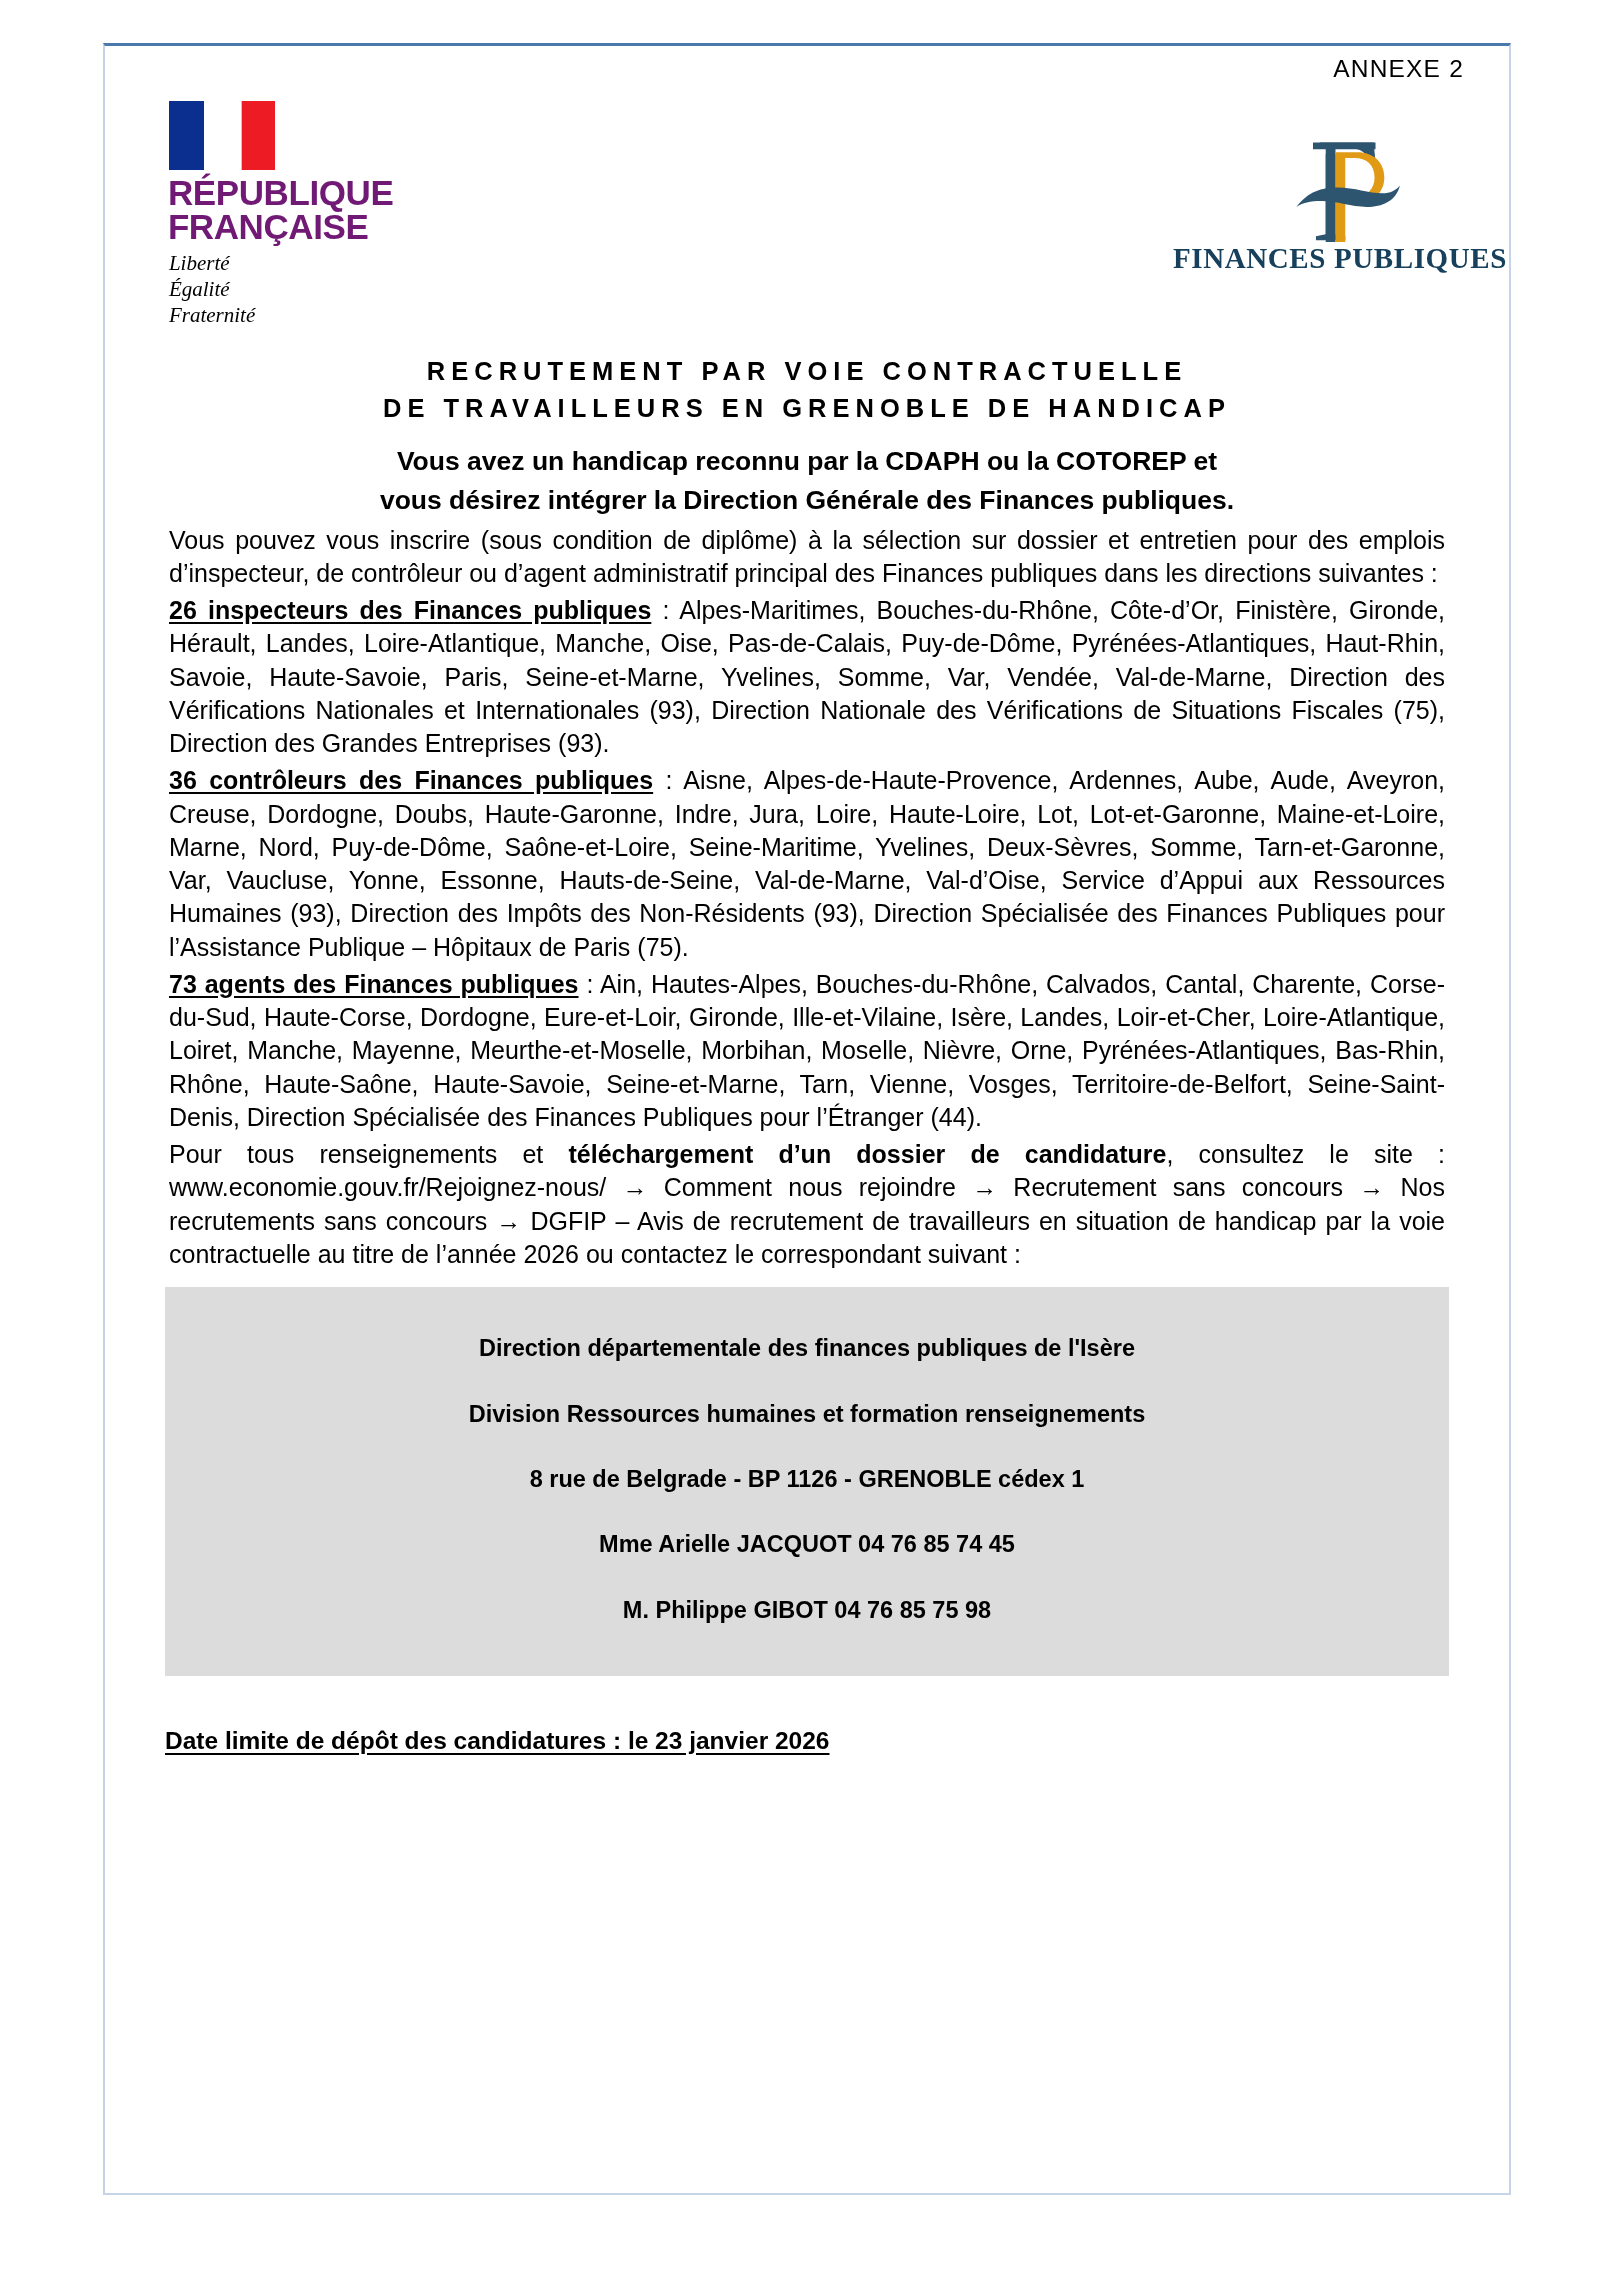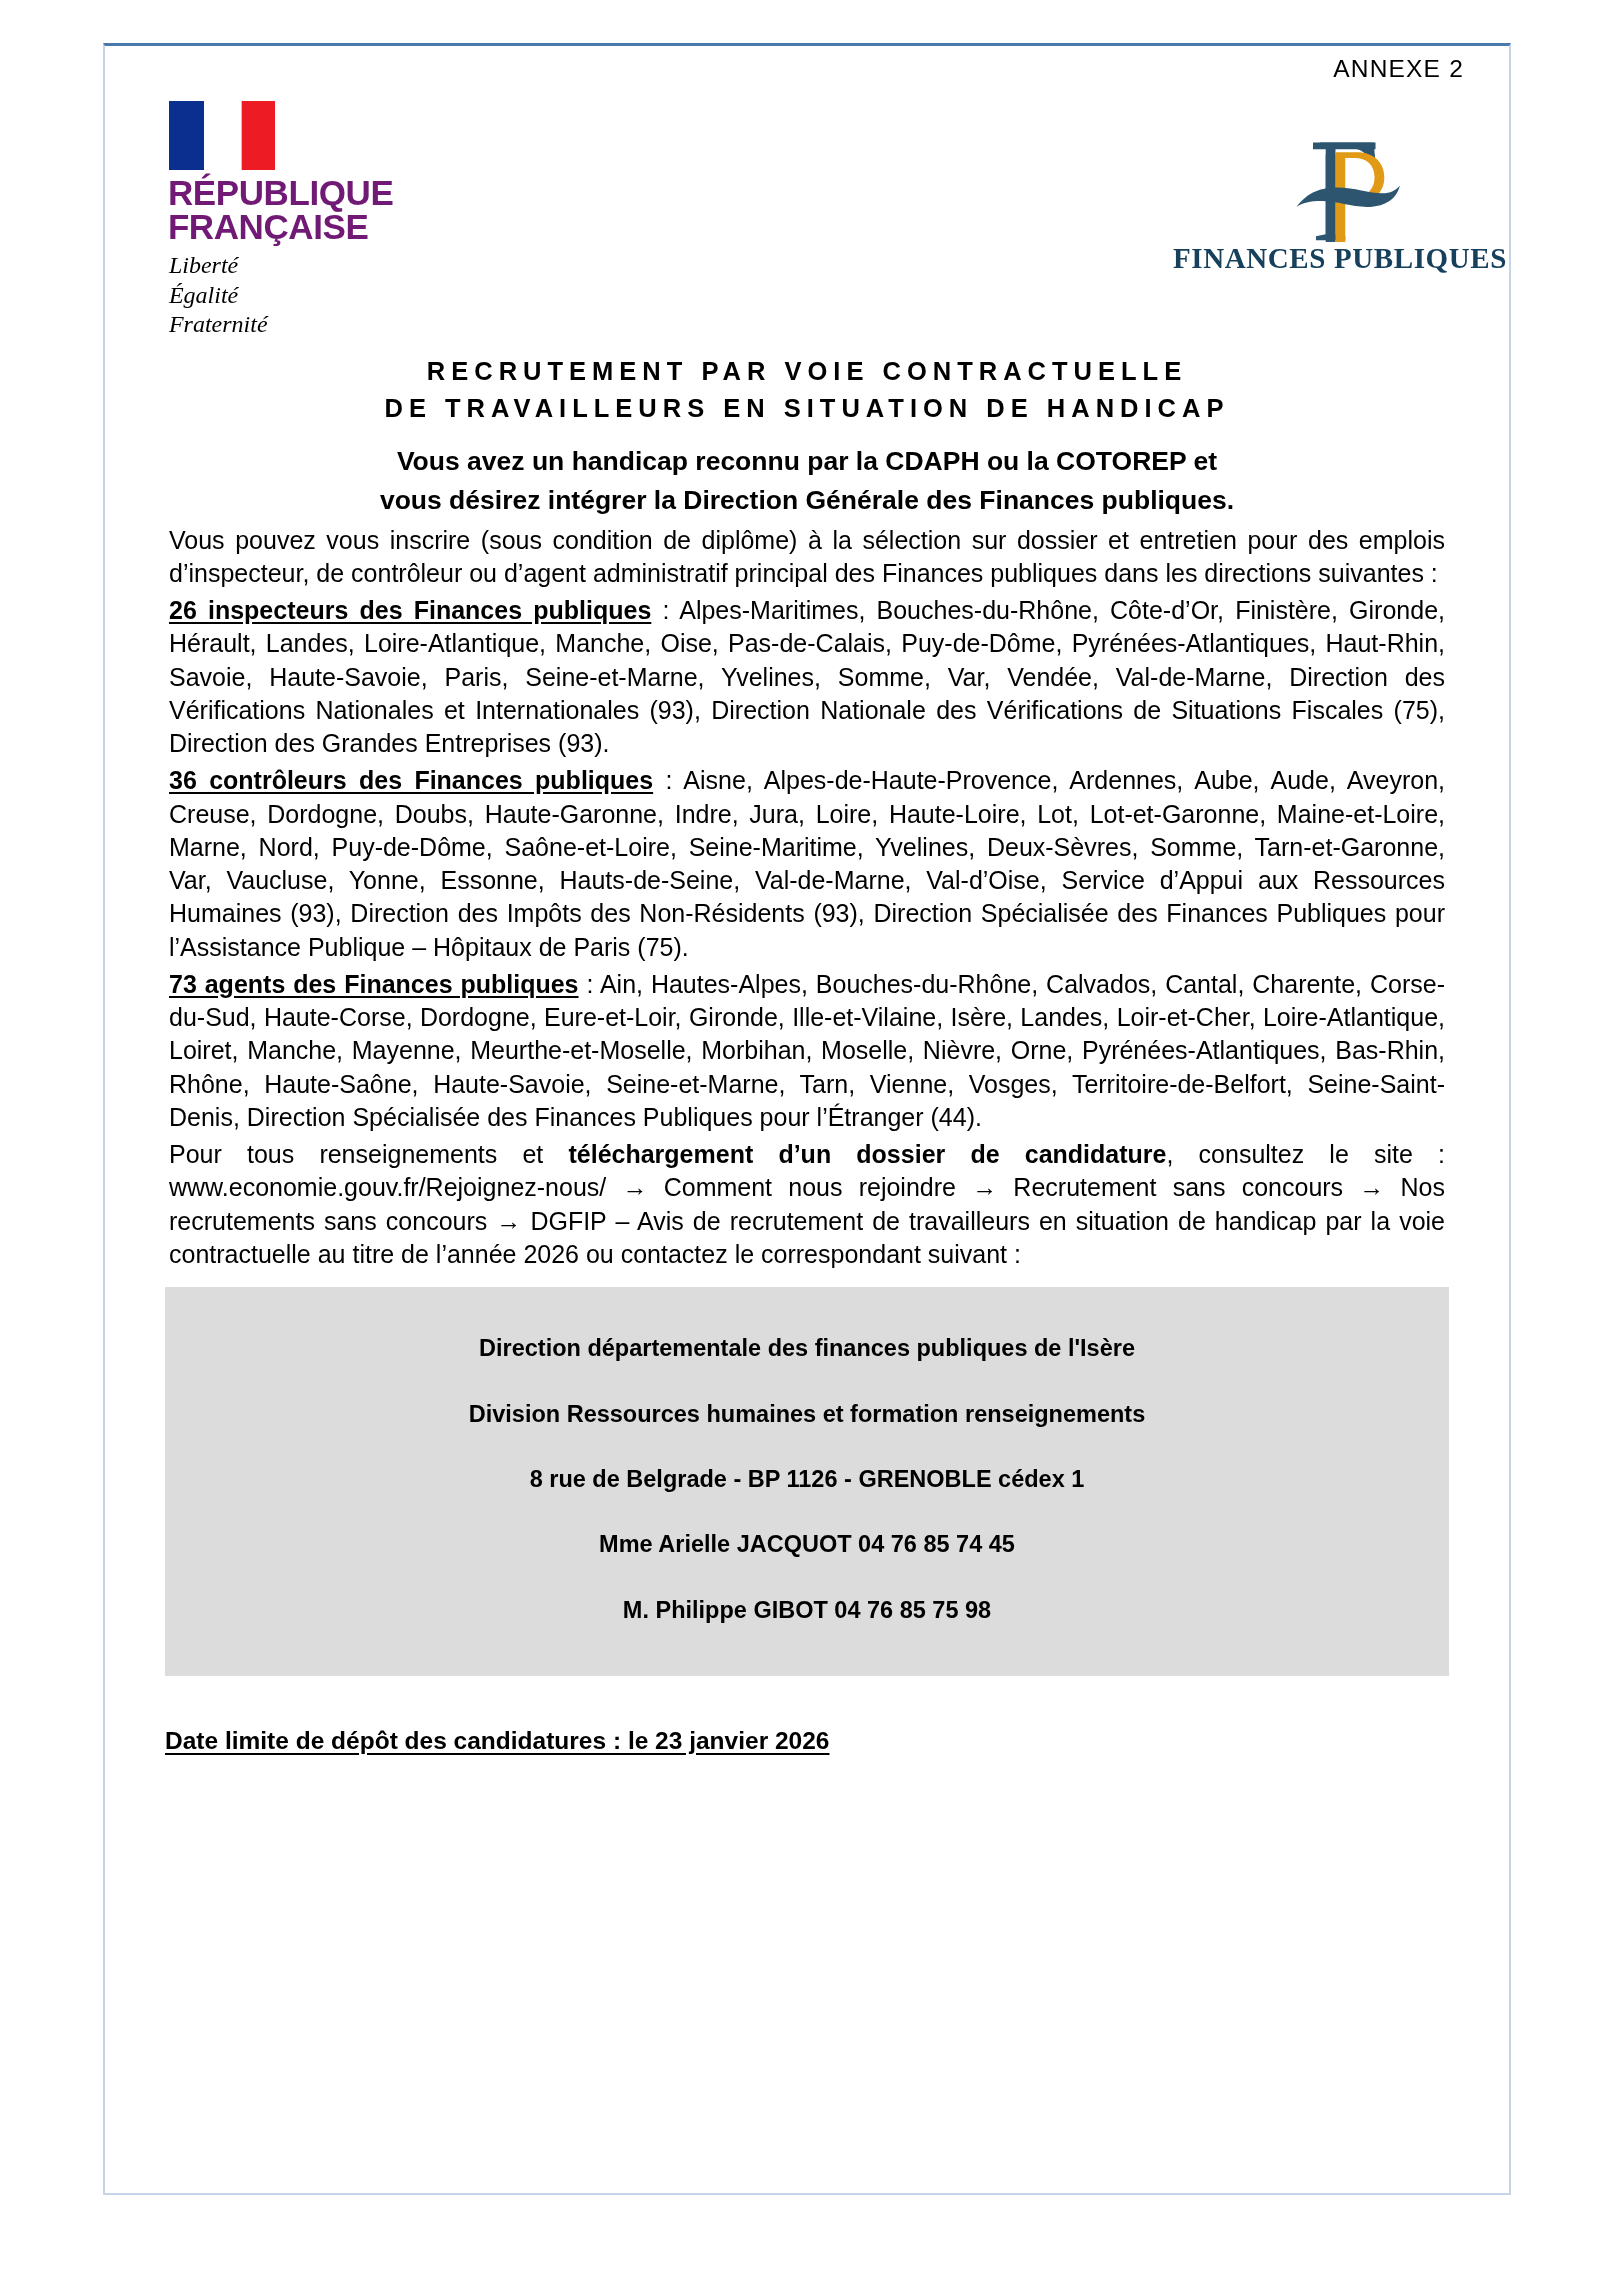--- a/index.html
+++ b/index.html
@@ -95,21 +95,21 @@
     line-height: 0.98;
     letter-spacing: -0.4px;
     color: #701a75;
     margin-left: 3.9px;
   }
   .rf-motto {
     margin-top: 6.9px;
     margin-left: 4.9px;
     font-family: "Liberation Serif", serif;
     font-style: italic;
-    font-size: 24px;
+    font-size: 21px;
     line-height: 1.22;
     color: #000;
   }
 
   .fp-logo {
     position: absolute;
     left: 1068px;
     top: 17.6px;
     width: 323px;
     text-align: center;
@@ -240,21 +240,21 @@
         </svg>
         <div class="fp-text">FINANCES PUBLIQUES</div>
       </div>
 
     </div>
 
     <div class="content">
 
       <div class="title-block">
         <div class="title-main">RECRUTEMENT PAR VOIE CONTRACTUELLE</div>
-        <div class="title-main">DE TRAVAILLEURS EN SITUATION DE HANDICAP</div>
+        <div class="title-main">DE TRAVAILLEURS EN GRENOBLE DE HANDICAP</div>
         <div class="title-sub">Vous avez un handicap reconnu par la CDAPH ou la COTOREP et</div>
         <div class="title-sub" style="margin-top:2px;">vous désirez intégrer la Direction Générale des Finances publiques.</div>
       </div>
 
       <p class="body para-intro">Vous pouvez vous inscrire (sous condition de diplôme) à la sélection sur dossier et entretien pour des emplois d’inspecteur, de contrôleur ou d’agent administratif principal des Finances publiques dans les directions suivantes :</p>
 
       <p class="body para-block"><span class="lead">26 inspecteurs des Finances publiques</span><span> : </span><span>Alpes-Maritimes, Bouches-du-Rhône, Côte-d’Or, Finistère, Gironde, Hérault, Landes, Loire-Atlantique, Manche, Oise, Pas-de-Calais, Puy-de-Dôme, Pyrénées-Atlantiques, Haut-Rhin, Savoie, Haute-Savoie, Paris, Seine-et-Marne, Yvelines, Somme, Var, Vendée, Val-de-Marne, Direction des Vérifications Nationales et Internationales (93), Direction Nationale des Vérifications de Situations Fiscales (75), Direction des Grandes Entreprises (93).</span></p>
 
       <p class="body para-block"><span class="lead">36 contrôleurs des Finances publiques</span><span> : </span><span>Aisne, Alpes-de-Haute-Provence, Ardennes, Aube, Aude, Aveyron, Creuse, Dordogne, Doubs, Haute-Garonne, Indre, Jura, Loire, Haute-Loire, Lot, Lot-et-Garonne, Maine-et-Loire, Marne, Nord, Puy-de-Dôme, Saône-et-Loire, Seine-Maritime, Yvelines, Deux-Sèvres, Somme, Tarn-et-Garonne, Var, Vaucluse, Yonne, Essonne, Hauts-de-Seine, Val-de-Marne, Val-d’Oise, Service d’Appui aux Ressources Humaines (93), Direction des Impôts des Non-Résidents (93), Direction Spécialisée des Finances Publiques pour l’Assistance Publique – Hôpitaux de Paris (75).</span></p>
 

